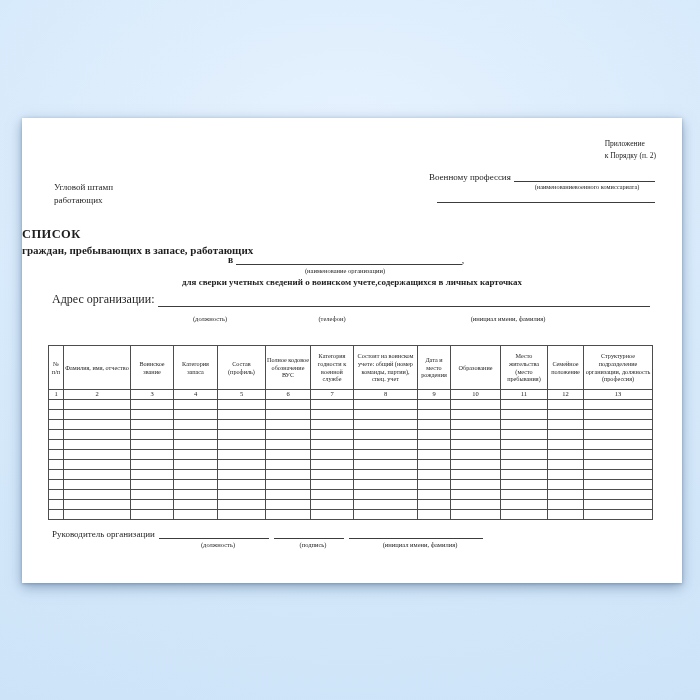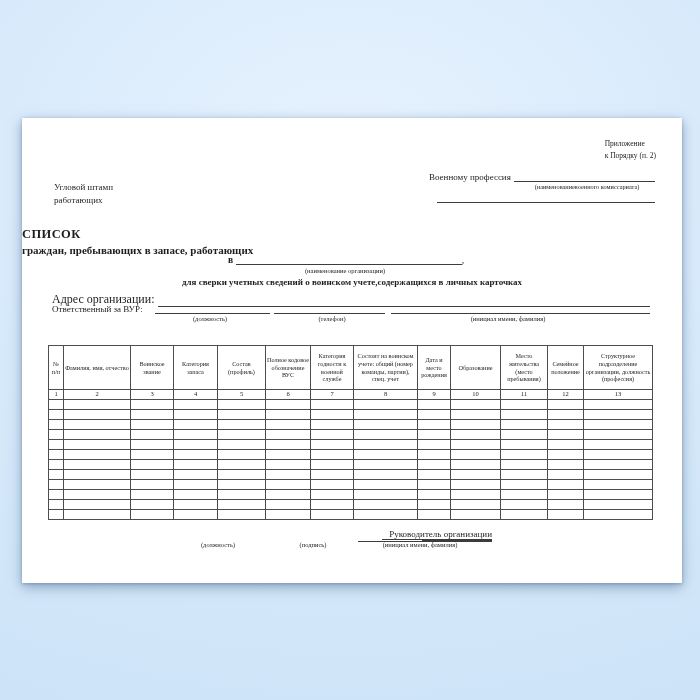--- a/index.html
+++ b/index.html
@@ -45,21 +45,21 @@
   #resp-row .seg3{flex:1;margin-left:6px;border-bottom:1px solid #3c3c3c;}
   .hint-abs{position:absolute;transform:translateX(-50%);font-size:6.5px;white-space:nowrap;}
 
   #table-wrap{left:26px;top:227px;}
   table{border-collapse:collapse;table-layout:fixed;width:604px;}
   th,td{border:1px solid #4d4d4d;padding:0 1px;text-align:center;overflow:hidden;}
   thead th{height:43px;font-weight:normal;font-size:6.2px;line-height:1.22;vertical-align:middle;}
   tr.numrow td{height:9px;font-size:6.5px;line-height:1;border-bottom-width:1.5px;}
   tr.bodyrow td{height:9px;}
 
-  #footer-row{left:30px;top:411px;width:440px;display:flex;align-items:flex-end;font-size:9px;flex-direction:column;}
+  #footer-row{left:30px;top:411px;width:440px;display:flex;align-items:flex-end;font-size:9px;}
   #footer-row .lbl{white-space:nowrap;}
   #footer-row .seg1{width:110px;margin-left:4px;border-bottom:1px solid #3c3c3c;}
   #footer-row .seg2{width:70px;margin-left:5px;border-bottom:1px solid #3c3c3c;}
   #footer-row .seg3{width:134px;margin-left:5px;border-bottom:1px solid #3c3c3c;}
 </style>
 </head>
 <body>
 
 <div class="page">
 
@@ -91,26 +91,20 @@
     <span class="comma">,</span>
   </div>
   <div class="abs" id="org-hint">(наименование организации)</div>
   <div class="abs" id="purpose">для сверки учетных сведений о воинском учете,содержащихся в личных карточках</div>
 
   <div class="abs" id="address-row">
     <span class="lbl">Адрес организации:</span>
     <span class="fill"></span>
   </div>
 
-  <div class="abs" id="resp-row">
-    <span class="lbl">Ответственный за ВУР:</span>
-    <span class="seg1"></span>
-    <span class="seg2"></span>
-    <span class="seg3"></span>
-  </div>
   <span class="hint-abs" style="left:188px;top:197px;">(должность)</span>
   <span class="hint-abs" style="left:310px;top:197px;">(телефон)</span>
   <span class="hint-abs" style="left:486px;top:197px;">(инициал имени, фамилия)</span>
 
   <div class="abs" id="table-wrap">
     <table id="roster">
         <colgroup>
           <col style="width: 15px;">
           <col style="width: 67px;">
           <col style="width: 43px;">

